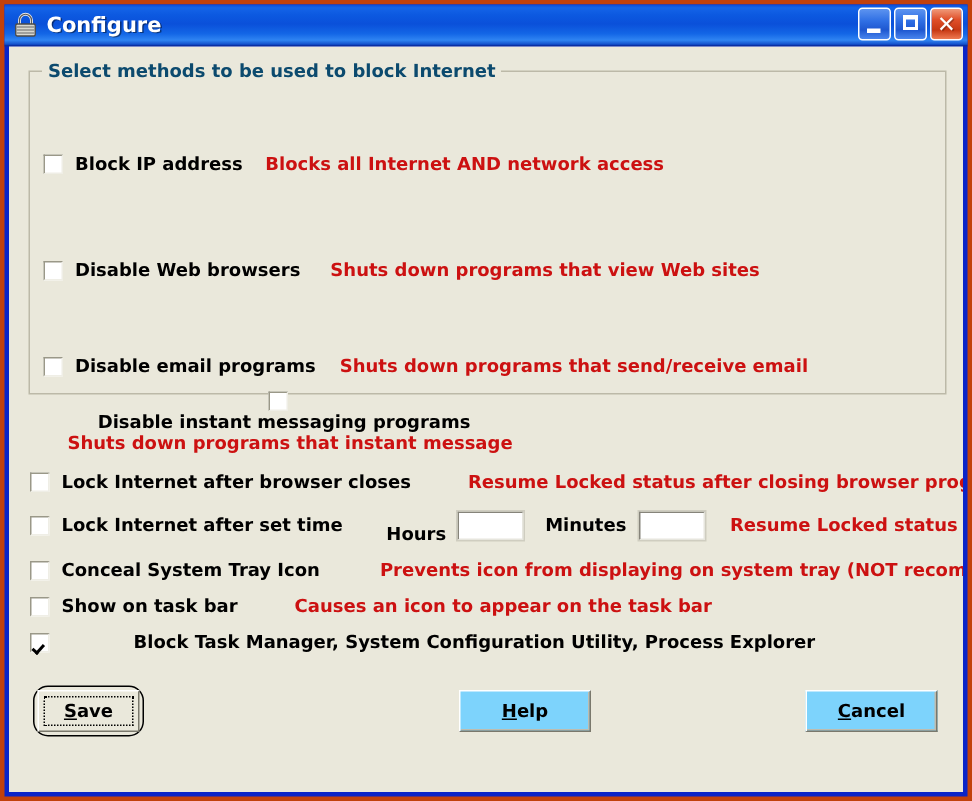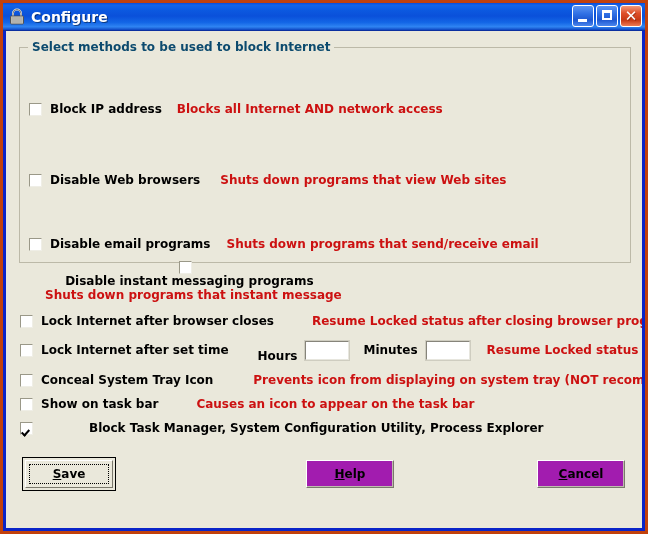--- a/index.html
+++ b/index.html
@@ -216,21 +216,21 @@
     font-size: 12px;
     color: #000000;
     padding: 0 2px;
     line-height: 17px;
   }
 
   
   .btn {
     position: absolute;
     box-sizing: border-box;
-    background: #a21caf;
+    background: #7dd3fc;
     border-top: 1px solid #FFFFFF;
     border-left: 1px solid #FFFFFF;
     border-right: 1px solid #7A786C;
     border-bottom: 1px solid #7A786C;
     box-shadow: inset -1px -1px 0 #BEBCAE;
     display: flex;
     align-items: center;
     justify-content: center;
     font-family: "DejaVu Sans", sans-serif;
     font-size: 12px;
@@ -349,21 +349,21 @@
       <span class="cbox"></span>
       <span class="cb-label">Show on task bar</span>
       <span class="hint" style="margin-left:38px;">Causes an icon to appear on the task bar</span>
     </div>
 
     <div class="row" style="left:14px; top:390px;gap:48px;">
       <span class="cbox checked"></span>
       <span class="cb-label">Block Task Manager, System Configuration Utility, Process Explorer</span>
     </div>
 
-    <div class="btn default" style="left:16px; top:426px; width:94px; height:34px;">
+    <div class="btn default" style="left:16px; top:426px; width:74px; height:34px;border-radius:10px;">
       <span class="inner">
         <span class="focusrect">
           <span><span class="accel">S</span><span>ave</span></span>
         </span>
       </span>
     </div>
 
     <div class="btn" style="left:300px; top:429px; width:88px; height:28px;">
       <span><span class="accel">H</span><span>elp</span></span>
     </div>

